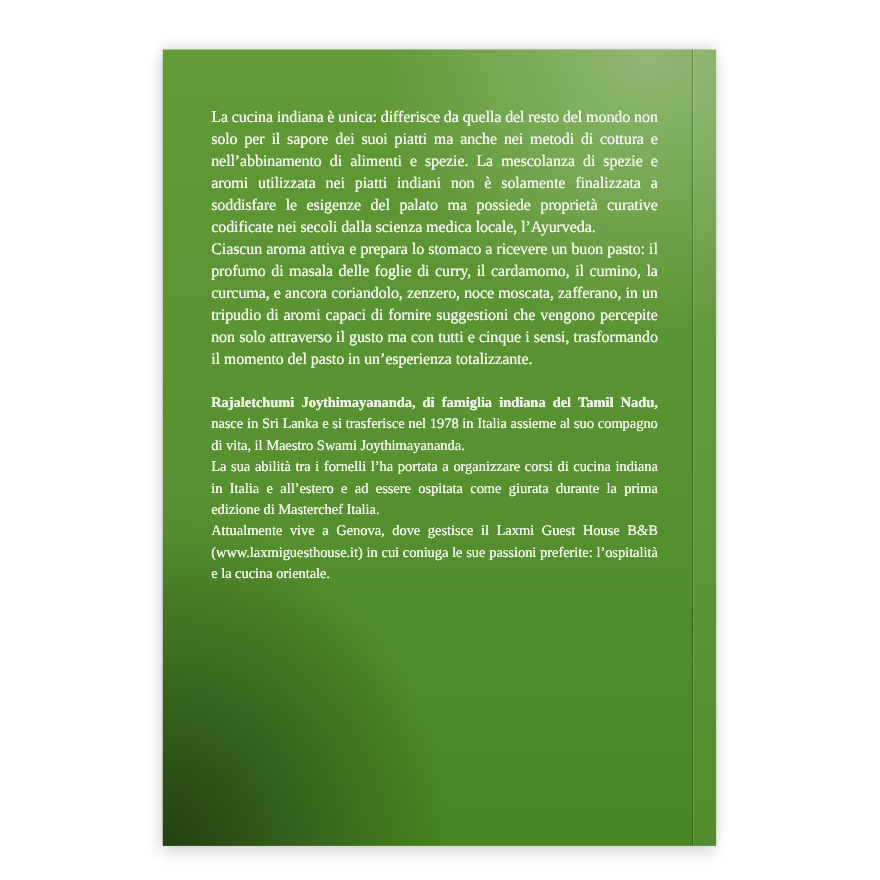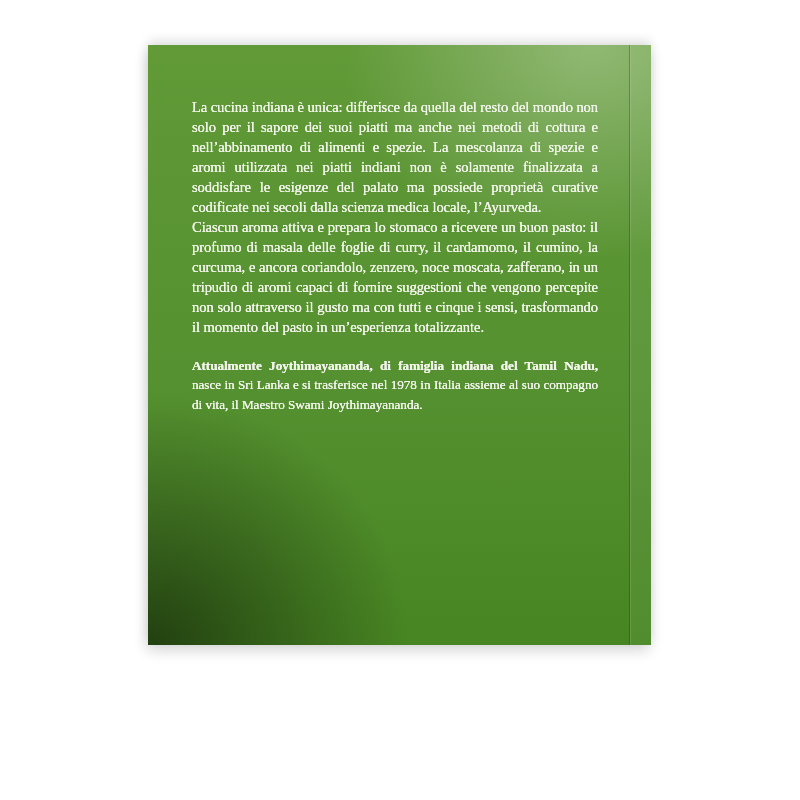--- a/index.html
+++ b/index.html
@@ -13,21 +13,21 @@
     height: 800px;
     background: #ffffff;
     overflow: hidden;
     font-family: "Liberation Serif", serif;
   }
   .cover {
     position: absolute;
     left: 148px;
     top: 45px;
     width: 503px;
-    height: 600px;
+    height: 724px;
     background:
       radial-gradient(90% 65% at 88% 0%, rgba(255,255,255,0.30) 0%, rgba(255,255,255,0) 55%),
       radial-gradient(100% 80% at 0% 100%, rgba(0,0,0,0.52) 0%, rgba(0,0,0,0) 52%),
       linear-gradient(180deg, #619a37 0%, #559130 55%, #478522 100%);
     box-shadow: 0 -5px 10px rgba(0,0,0,0.10), 0 6px 14px rgba(0,0,0,0.10), -4px 6px 12px rgba(0,0,0,0.06);
   }
   
   .edge-strip {
     position: absolute;
     top: 0;
@@ -82,18 +82,20 @@
     <div class="crease"></div>
 
     <div class="textblock">
 
       <div class="intro">
         <p><span>La cucina indiana è unica: differisce da quella del resto del mondo non solo per il sapore dei suoi piatti ma anche nei metodi di cottura e nell’abbinamento di alimenti e spezie. La mescolanza di spezie e aromi utilizzata nei piatti indiani non è solamente finalizzata a soddisfare le esigenze del palato ma possiede proprietà curative codificate nei secoli dalla scienza medica locale, l’Ayurveda.</span></p>
         <p><span>Ciascun aroma attiva e prepara lo stomaco a ricevere un buon pasto: il profumo di </span><span class="italic">masala</span><span> delle foglie di curry, il cardamomo, il cumino, la curcuma, e ancora coriandolo, zenzero, noce moscata, zafferano, in un tripudio di aromi capaci di fornire suggestioni che vengono percepite non solo attraverso il gusto ma con tutti e cinque i sensi, trasformando il momento del pasto in un’esperienza totalizzante.</span></p>
       </div>
 
       <div class="bio">
-        <p><span class="bold">Attualmente Joythimayananda, di famiglia indiana del Tamil Nadu,</span><span> nasce in Sri Lanka e si trasferisce nel 1978 in Italia assieme al suo compagno di vita, il Maestro Swami Joythimayananda.</span></p>
+        <p><span class="bold">Rajaletchumi Joythimayananda, di famiglia indiana del Tamil Nadu,</span><span> nasce in Sri Lanka e si trasferisce nel 1978 in Italia assieme al suo compagno di vita, il Maestro Swami Joythimayananda.</span></p>
+        <p><span>La sua abilità tra i fornelli l’ha portata a organizzare corsi di cucina indiana in Italia e all’estero e ad essere ospitata come giurata durante la prima edizione di Masterchef Italia.</span></p>
+        <p><span>Attualmente vive a Genova, dove gestisce il Laxmi Guest House B&amp;B (</span><span>www.laxmiguesthouse.it</span><span>) in cui coniuga le sue passioni preferite: l’ospitalità e la cucina orientale.</span></p>
       </div>
 
     </div>
   </div>
 </div>
 
 </body></html>

